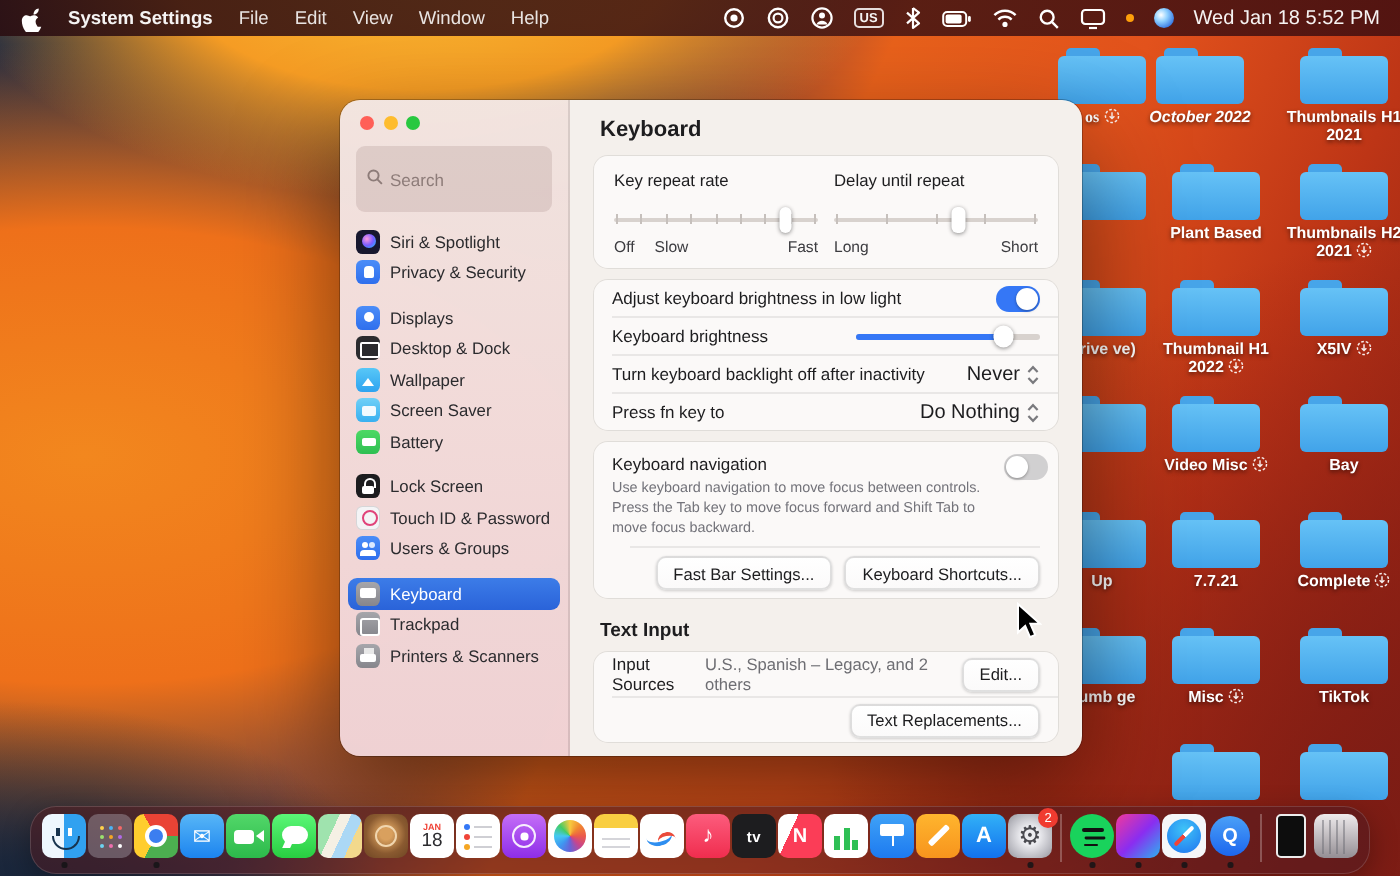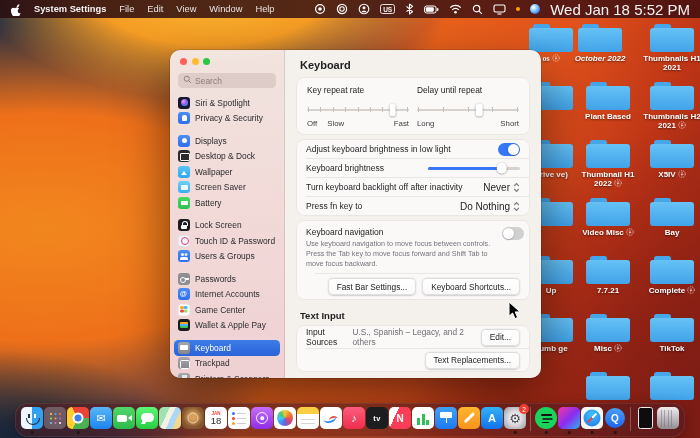--- a/index.html
+++ b/index.html
@@ -23,42 +23,42 @@
     display:flex; align-items:center; padding:0 10px; color:rgba(255,255,255,.95); font-size:9.3px; }
   #menubar .left { display:flex; align-items:center; gap:13px; }
   #menubar .appname { font-weight:bold; }
   .menu-item { opacity:.92; }
   #menubar .right { margin-left:auto; display:flex; align-items:center; gap:10px; }
   .status-icon { display:flex; align-items:center; justify-content:center; height:12px; }
   .status-icon svg { display:block; }
   .us-badge { border:1px solid rgba(255,255,255,.85); border-radius:2.5px; font-size:6.5px; padding:0.5px 2px; font-weight:bold; }
   .notif-dot { width:4px; height:4px; border-radius:50%; background:#ff9f0a; }
   .siri-orb { width:10px; height:10px; border-radius:50%; background:radial-gradient(circle at 35% 35%, #fff, #8fd0ff 35%, #2f6fe0 80%, #19345c); }
-  #clock { font-size:15px; white-space:nowrap; }
+  #clock { font-size:10px; white-space:nowrap; }
 
   
   #desktop { position:absolute; inset:0; z-index:1; }
   .folder { position:absolute; width:64px; text-align:center; }
   .folder-icon { position:relative; width:44px; height:28px; margin:0 auto; }
   .folder-icon .tab { position:absolute; top:0; left:4px; width:17px; height:8px; border-radius:2.5px 2.5px 0 0; background:#47a5e9; }
   .folder-icon .fbody { position:absolute; top:4px; left:0; right:0; bottom:0; border-radius:3px; background:linear-gradient(180deg,#66c2f6,#41a3e9); }
   .folder-label { margin-top:2px; font-size:8px; line-height:1.18; color:#fff; text-shadow:0 1px 2px rgba(0,0,0,.55); font-weight:bold; }
   .cloud-ic { display:inline-block; vertical-align:-1px; margin-left:2px; }
 
   
   #window { position:absolute; left:170px; top:50px; width:371px; height:328px; z-index:5;
     border-radius:10px; overflow:hidden; display:flex;
     box-shadow:0 22px 50px rgba(0,0,0,.5), 0 0 0 0.5px rgba(0,0,0,.25); }
   
   #sidebar { width:115px; flex:none; background:linear-gradient(180deg, rgba(243,230,226,.98), rgba(241,219,219,.98) 55%, rgba(240,211,214,.98));
     border-right:1px solid rgba(0,0,0,.1); padding-top:6px; overflow:hidden; }
   .traffic { display:flex; gap:4.5px; padding:2px 0 0 10px; }
   .tl { width:7px; height:7px; border-radius:50%; }
   .tl.red{background:#ff5f57;} .tl.yellow{background:#febc2e;} .tl.green{background:#28c840;}
-  .searchbox { margin:8px 8px 0 8px; height:15px; border-radius:4.5px; background:rgba(128,96,96,.17);
+  .searchbox { margin:8px 8px 0 8px; height:33px; border-radius:4.5px; background:rgba(128,96,96,.17);
     display:flex; align-items:center; gap:3px; padding:0 5px; color:#8d7c79; font-size:8.5px; }
   #sb-list { margin-top:7px; }
   .sb-group { margin-bottom:7px; }
   .sb-item { display:flex; align-items:center; gap:5px; height:15.5px; margin:0 4px; padding:0 4px; border-radius:4.5px; font-size:8.4px; color:#2b2b2e; }
   .sb-item.selected { background:linear-gradient(180deg,#3c7ce8,#2a63d9); color:#fff; }
   .si { width:12px; height:12px; border-radius:3.2px; position:relative; flex:none; }
   .si::before,.si::after { content:""; position:absolute; }
   .si-siri-spotlight-icon{background:#17172e;} .si-siri-spotlight-icon::before{left:2.5px;top:2.5px;width:7px;height:7px;border-radius:50%;background:radial-gradient(circle at 35% 35%,#ff9ade,#7a5cff 50%,#2ea7ff 85%);}
   .si-privacy-security-icon{background:linear-gradient(180deg,#4b8df8,#2f6fed);} .si-privacy-security-icon::after{left:3.5px;top:3px;width:5px;height:6px;background:#fff;border-radius:2px 2px 1px 1px;}
   .si-desktop-dock-icon{background:#2b2b2e;} .si-desktop-dock-icon::after{left:2px;top:3px;width:8px;height:5.5px;border:1px solid #fff;border-radius:1px;}
@@ -468,38 +468,20 @@
             <div class="sb-item">
               <span class="si si-touch-id-icon"></span>
               <span>Touch ID &amp; Password</span>
             </div>
             <div class="sb-item">
               <span class="si si-users-groups-icon"></span>
               <span>Users &amp; Groups</span>
             </div>
           </div>
           <div class="sb-group">
-            <div class="sb-item">
-              <span class="si si-passwords-icon"></span>
-              <span>Passwords</span>
-            </div>
-            <div class="sb-item">
-              <span class="si si-internet-accounts-icon"></span>
-              <span>Internet Accounts</span>
-            </div>
-            <div class="sb-item">
-              <span class="si si-game-center-icon"></span>
-              <span>Game Center</span>
-            </div>
-            <div class="sb-item">
-              <span class="si si-wallet-icon"></span>
-              <span>Wallet &amp; Apple Pay</span>
-            </div>
-          </div>
-          <div class="sb-group">
             <div class="sb-item selected">
               <span class="si si-keyboard-icon"></span>
               <span>Keyboard</span>
             </div>
             <div class="sb-item">
               <span class="si si-trackpad-icon"></span>
               <span>Trackpad</span>
             </div>
             <div class="sb-item">
               <span class="si si-printers-icon"></span>

